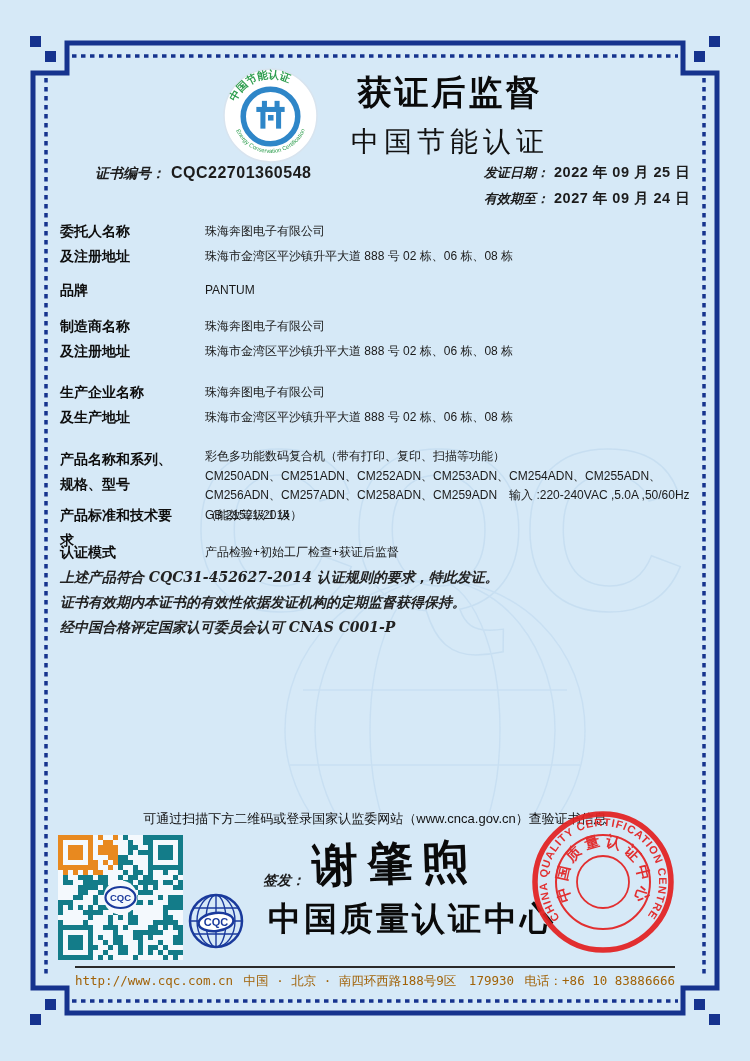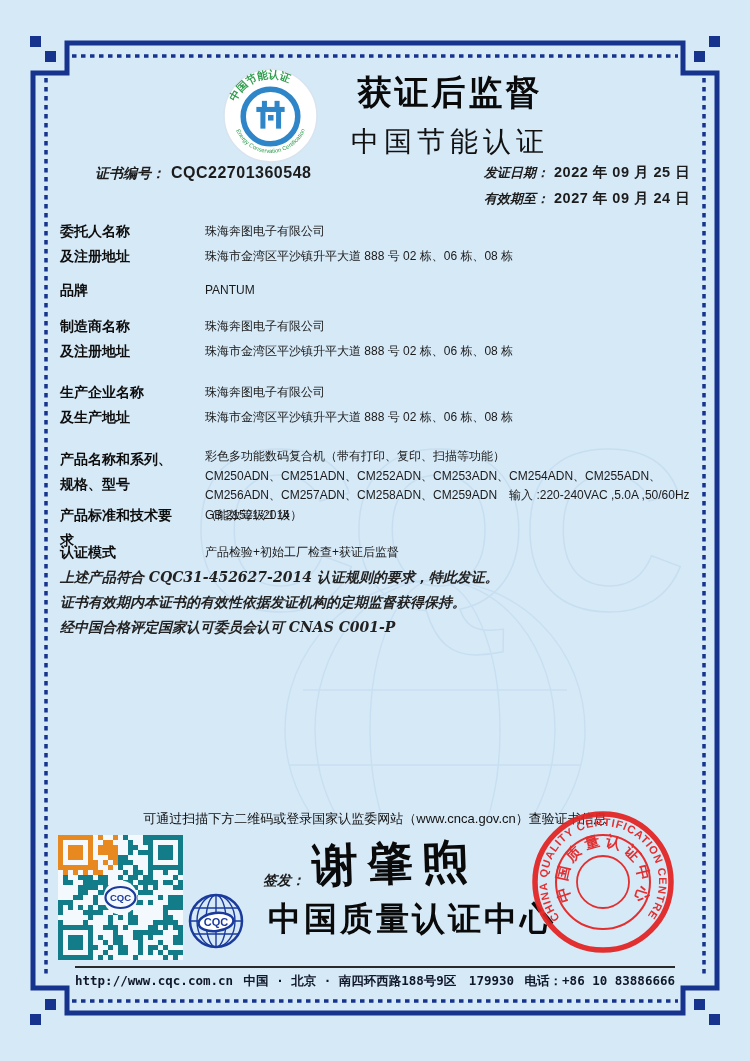--- a/index.html
+++ b/index.html
@@ -28,21 +28,21 @@
   
   .statements{left:60px;top:565px;width:620px;}
   .stmt{font-family:"DejaVu Serif",serif;font-style:italic;font-weight:600;font-size:14px;line-height:25px;color:#222;}
   
   .note{left:0;right:0;top:810px;text-align:center;font-size:13px;font-weight:500;color:#111;}
   .sign-label{left:263px;top:872px;font-size:14px;}
   .signature{left:312px;top:833px;font-family:"DejaVu Serif",serif;font-size:46px;font-weight:700;letter-spacing:9px;color:#0a0a0a;transform:rotate(-2deg);}
   .org-name{left:268px;top:897px;font-size:33px;font-weight:700;letter-spacing:3px;color:#0a0a0a;}
   .footer-rule{left:75px;top:966px;width:600px;height:2px;background:#2a2a2a;}
   .footer-row{left:75px;top:973px;width:600px;display:flex;justify-content:space-between;
-    font-family:"DejaVu Sans Mono",monospace;font-size:12.5px;font-weight:700;color:#0f172a;white-space:nowrap;}
+    font-family:"DejaVu Sans Mono",monospace;font-size:12.5px;font-weight:400;color:#a16207;white-space:nowrap;}
   .qr-box{left:58px;top:835px;}
   .seal-box{left:531px;top:810px;opacity:.93;}
   .wm{left:115px;top:400px;opacity:.5;pointer-events:none;}
 </style>
 </head>
 <body>
 
 <div class="page">
 
   <svg class="abs" width="750" height="1061" viewBox="0 0 750 1061" style="left:0;top:0;">

